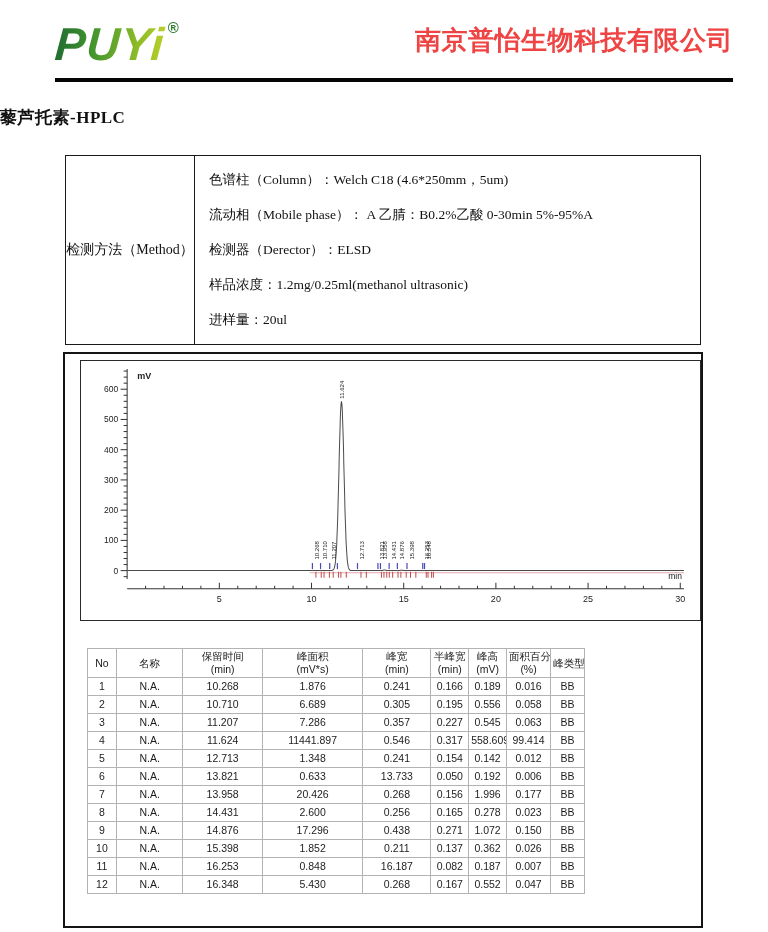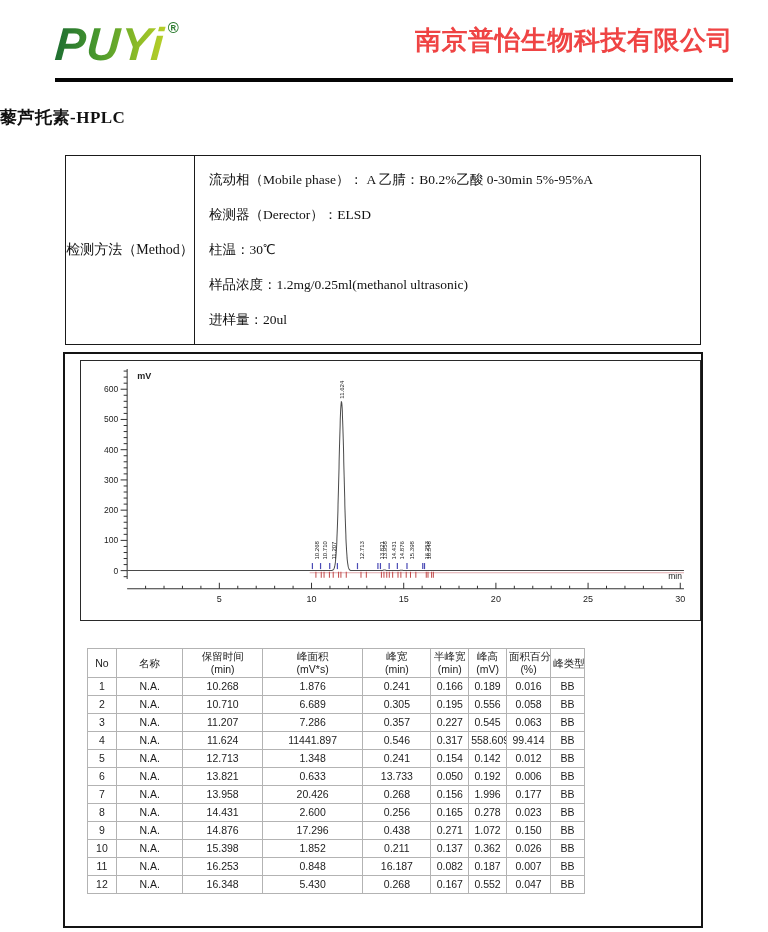--- a/index.html
+++ b/index.html
@@ -64,23 +64,23 @@
   </div>
 
   <div class="title">藜芦托素-HPLC</div>
 
   <div class="method">
     <div class="method-label">
       <div>检测方法</div>
       <div>（Method）</div>
     </div>
     <div class="method-rows" id="method-rows">
+        <div class="method-row">色谱柱（Column）：Welch C18 (4.6*250mm，5um)</div>
         <div class="method-row">流动相（Mobile phase）：  A 乙腈：B0.2%乙酸  0-30min 5%-95%A</div>
         <div class="method-row">检测器（Derector）：ELSD</div>
-        <div class="method-row">柱温：30℃</div>
         <div class="method-row">样品浓度：1.2mg/0.25ml(methanol ultrasonic)</div>
         <div class="method-row">进样量：20ul</div>
       </div>
   </div>
 
   <div class="section-box">
     <div class="chart-box">
       <svg id="chrom-svg" viewBox="0 0 617 257" preserveAspectRatio="none">
           <line x1="46" y1="8" x2="46" y2="216.4" stroke="#333333" stroke-width="1"></line>
           <line x1="42.5" y1="214" x2="46" y2="214" stroke="#333333" stroke-width="1"></line>

